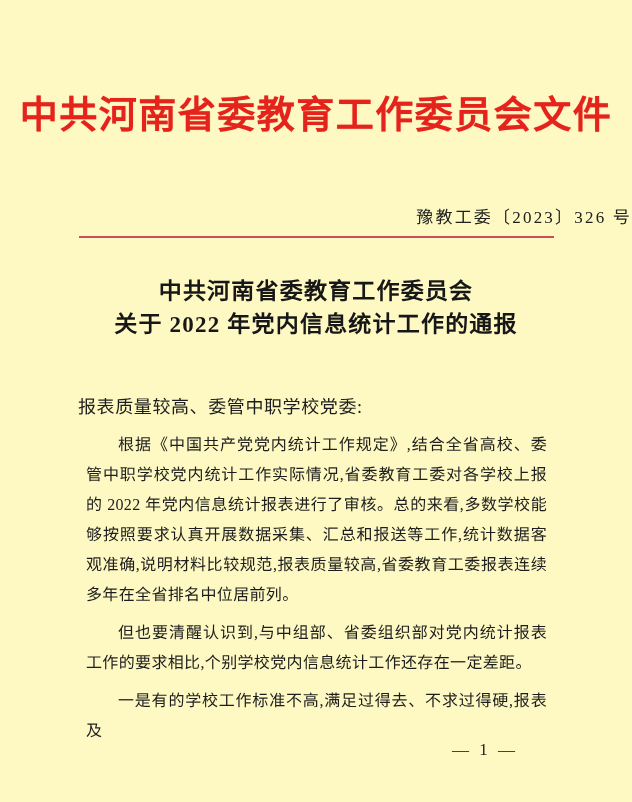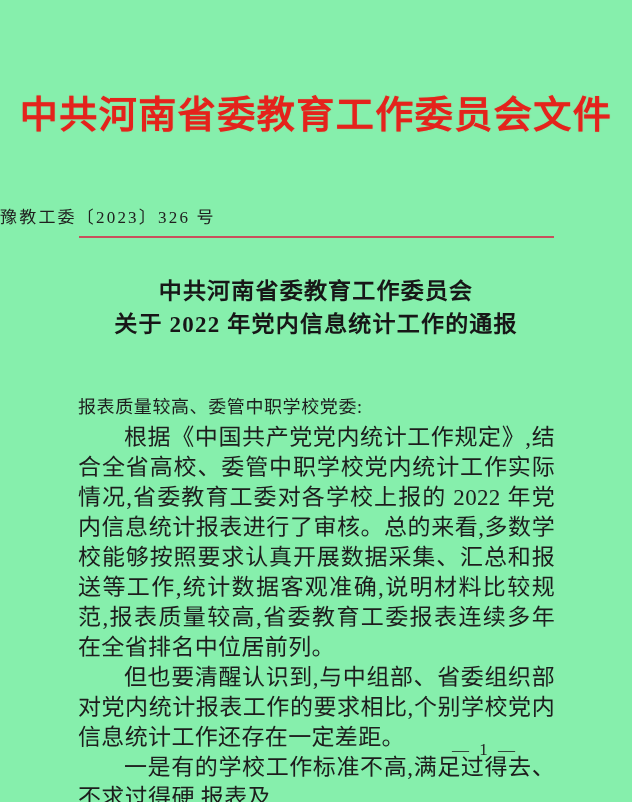--- a/index.html
+++ b/index.html
@@ -15,21 +15,21 @@
     overflow: hidden;
     font-family: "Liberation Serif", "DejaVu Serif", serif;
     color: #1a1a1a;
     -webkit-font-smoothing: antialiased;
   }
 
   .page {
     position: relative;
     width: 632px;
     height: 802px;
-    background: #86efac;
+    background: #fef9c3;
     box-sizing: border-box;
   }
 
   
   .masthead {
     position: absolute;
     left: 0;
     top: 96px;
     width: 632px;
     text-align: center;
@@ -45,21 +45,21 @@
     white-space: nowrap;
     text-shadow: 0 0 1px rgba(228,35,28,0.45);
   }
 
   
   .doc-number {
     position: absolute;
     left: 0;
     top: 203px;
     width: 632px;
-    text-align: left;
+    text-align: right;
     font-size: 17px;
     letter-spacing: 2.2px;
     color: #20201f;
     white-space: nowrap;
   }
 
   
   .red-rule {
     position: absolute;
     left: 79px;
@@ -95,24 +95,24 @@
     width: 477px;
   }
   .salutation {
     font-size: 18px;
     line-height: 30px;
     letter-spacing: 0.6px;
     margin: 0 0 1px 0;
     color: #1d1d1d;
   }
   .para {
-    font-size: 23px;
+    font-size: 16px;
     line-height: 30px;
     letter-spacing: 0.35px;
-    margin: 0;
+    margin: 8px;
     text-align: justify;
     text-justify: inter-ideograph;
     text-indent: 2em;
     color: #1d1d1d;
   }
   .para b,
   .para .emph {
     font-weight: 400;
   }
 

